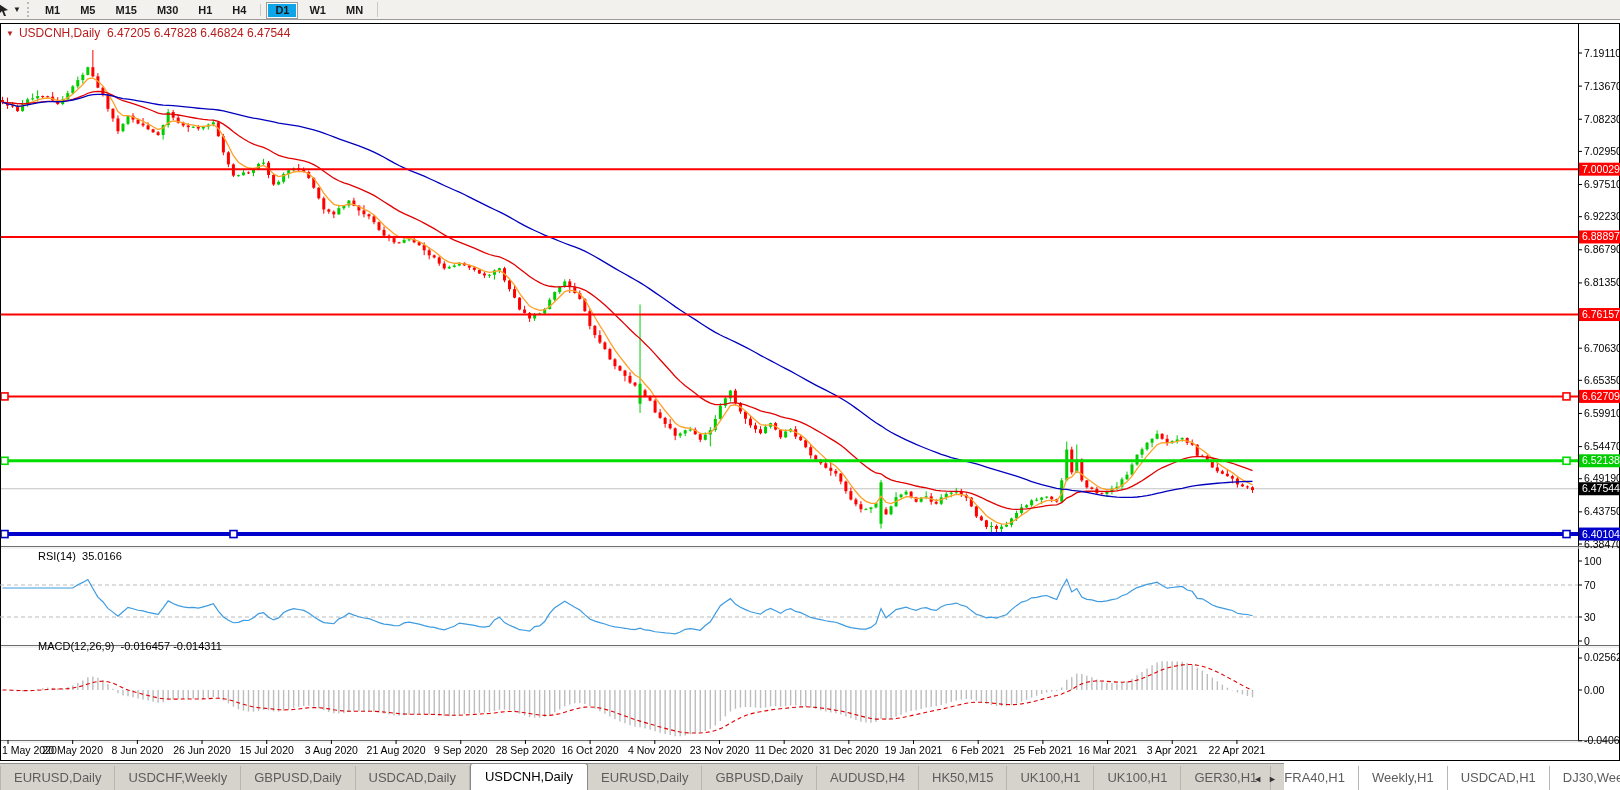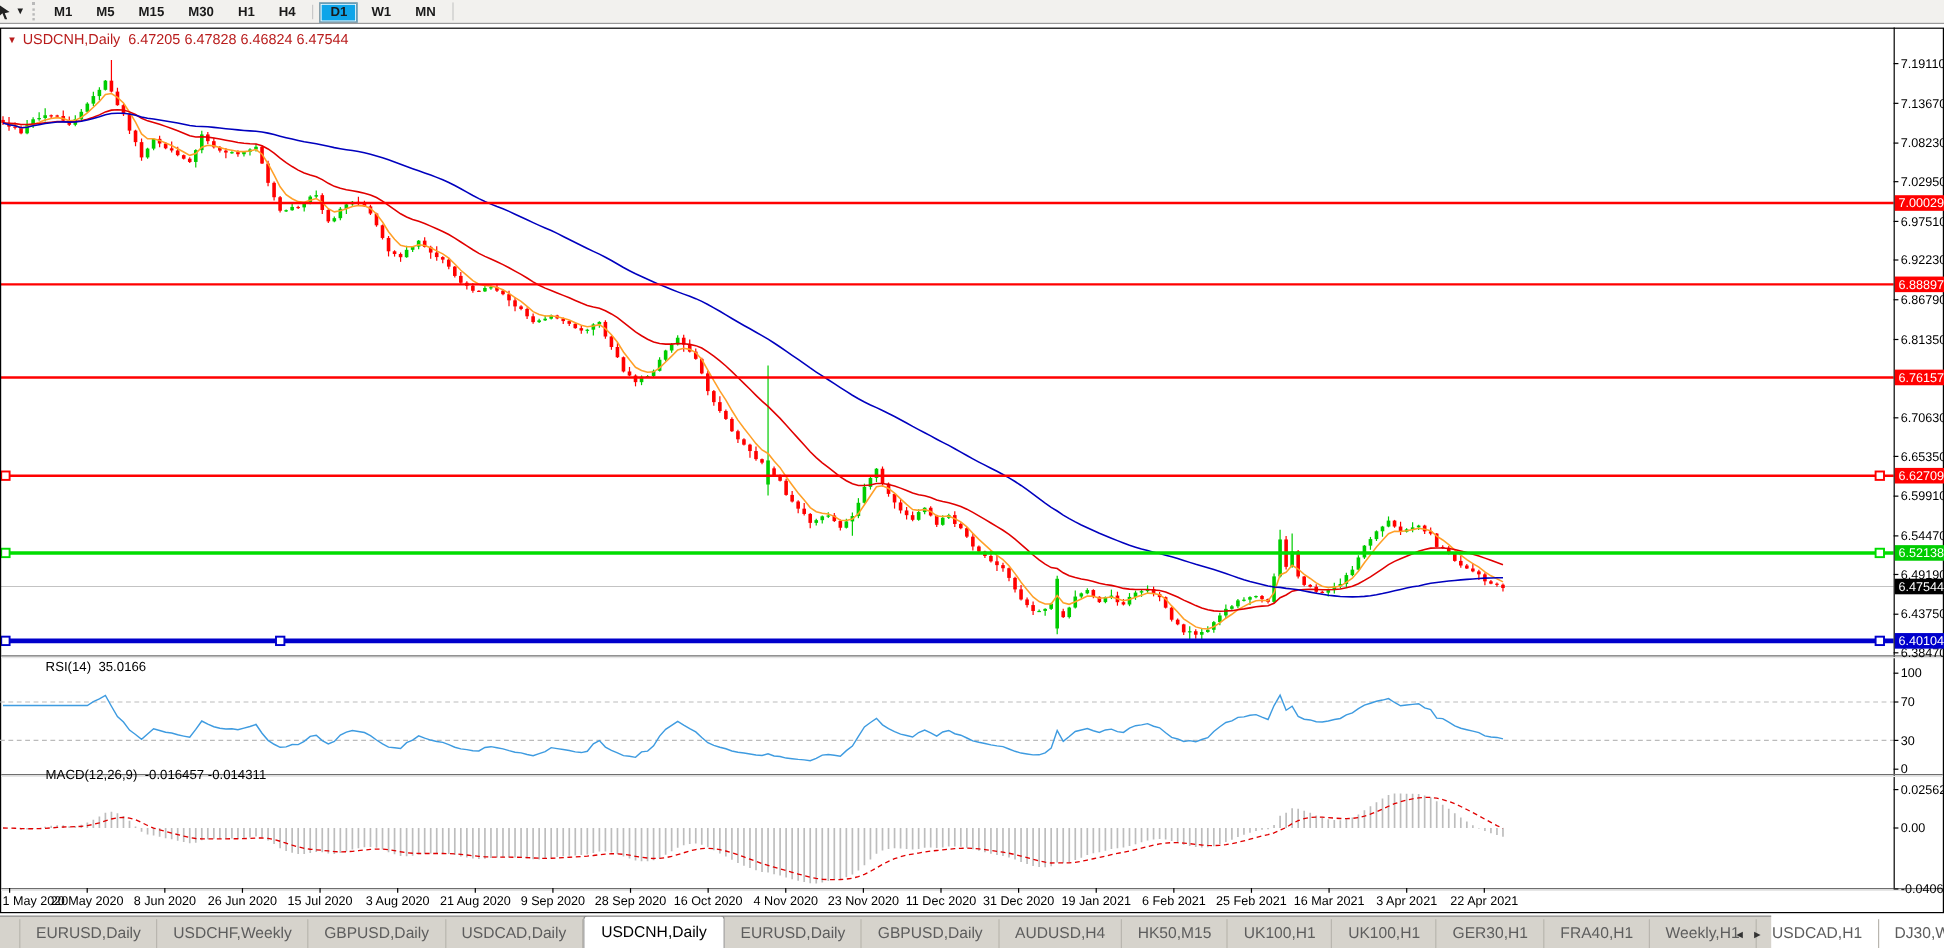--- a/index.html
+++ b/index.html
@@ -19,22 +19,22 @@
 
   
   #chart-svg{position:absolute;left:0;top:0;}
   .chart-title{position:absolute;left:6px;top:26px;font-size:12px;color:#b91c1c;}
   .chart-title .tri{font-size:8px;margin-right:5px;position:relative;top:-1px;}
   .ind-label{position:absolute;left:6px;font-size:11px;color:#000;margin-left:32px;}
   #rsi-label{top:550px;}
   #macd-label{top:640px;}
 
   
-  .tabbar{position:absolute;left:0;top:763px;width:1476px;height:27px;background:#d6d3cc;
-    border-top:1px solid #8f8f8f;display:flex;align-items:flex-end;padding-left:16px;box-sizing:border-box;text-align:right;}
+  .tabbar{position:absolute;left:0;top:763px;width:1284px;height:27px;background:#d6d3cc;
+    border-top:1px solid #8f8f8f;display:flex;align-items:flex-end;padding-left:0;box-sizing:border-box;text-align:right;}
   .tab{font-size:13px;color:#5d5d5d;padding:4px 13px 5px 13px;margin-top:3px;white-space:nowrap;
     border-right:1px solid #b9b6af;cursor:default;}
   .tab:first-child{border-left:1px solid #b9b6af;}
   .tab.active{background:#ffffff;color:#000;border:1px solid #8a8a8a;border-bottom:none;
     border-radius:3px 3px 0 0;padding:5px 14px 6px 14px;margin-top:0;}
   .tab-arrows{position:absolute;right:3px;bottom:6px;font-size:9px;color:#333;letter-spacing:2px;}
   .tab-arrows span{cursor:default;padding:1px 2px;}
 </style>
 </head>
 <body>

